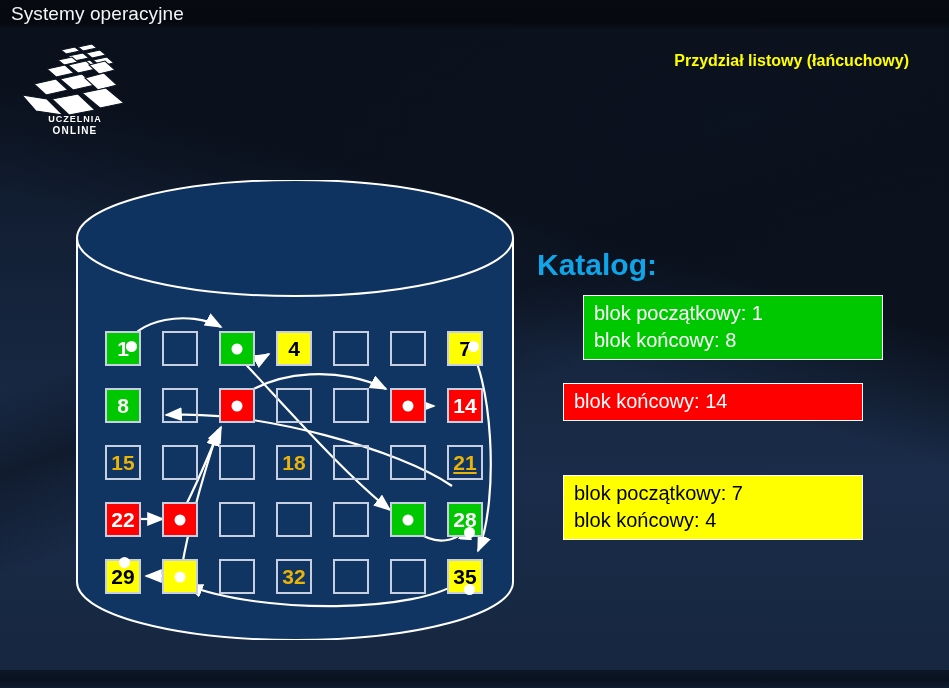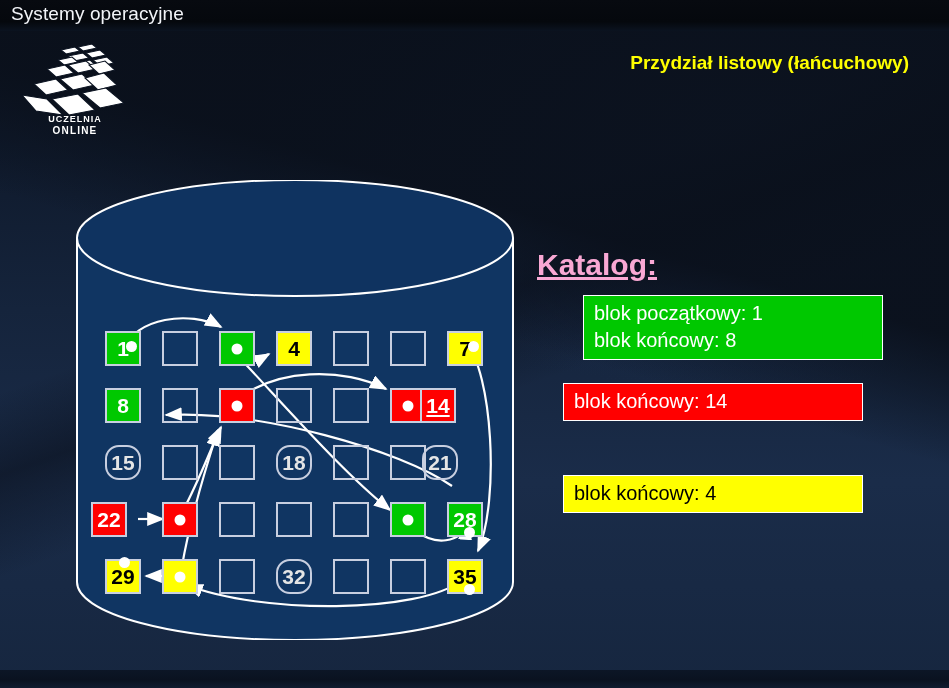--- a/index.html
+++ b/index.html
@@ -44,46 +44,46 @@
   #logo-text {
     position:absolute; left:0; top:76px; width:118px; text-align:center;
     color:#ffffff; font-size:9px; font-weight:bold; letter-spacing:1px;
     line-height:11px;
   }
   #logo-text .sub { font-size:10px; letter-spacing:1.2px; }
 
   
   #slide-title {
     position:absolute; right:40px; top:52px;
-    color:#ffff00; font-size:19px; font-weight:bold;
+    color:#ffff00; font-size:16px; font-weight:bold;
     text-align:right; white-space:nowrap;
   }
 
   
   #disk { position:absolute; left:70px; top:180px; width:450px; height:460px; }
 
   
   #grid { position:absolute; left:0; top:0; width:949px; height:688px; pointer-events:none; }
   .cell {
     position:absolute; width:36px; height:35px;
     border:2px solid #c8cfe0;
     display:flex; align-items:center; justify-content:center;
     font-size:21px; font-weight:bold; line-height:1;
     pointer-events:auto;
   }
   .cell.empty { background: transparent; color: transparent; }
-  .cell.lbl   { background: transparent; color:#e5e5e5;border-radius:14px; }
+  .cell.lbl   { background: transparent; color:#eab308; }
   .cell.green { background:#00c800; color:#ffffff; }
   .cell.red   { background:#ff0000; color:#ffffff; }
   .cell.yellow{ background:#ffff00; color:#000000; }
 
   
   #katalog-title {
     position:absolute; left:537px; top:248px;
-    color:#f9a8d4; font-size:30px; font-weight:bold;text-decoration:underline;
+    color:#0ea5e9; font-size:30px; font-weight:bold;
   }
   .kbox {
     position:absolute; left:563px; width:300px;
     border:1px solid #ffffff;
     padding:4px 8px 5px 10px;
     font-size:20px; line-height:27px;
   }
   .kbox.green { background:#00c800; color:#ffffff; }
   .kbox.red   { background:#ff0000; color:#ffffff; }
   .kbox.yellow{ background:#ffff00; color:#000000; }
@@ -189,29 +189,29 @@
     <div class="cell green" style="left: 105px; top: 388px;">8</div>
     <div class="cell empty" style="left: 162px; top: 388px;"></div>
     <div class="cell red" style="left: 219px; top: 388px; position: absolute;">
       <span style="position: absolute; width: 11px; height: 11px; border-radius: 50%; background: rgb(255, 255, 255); left: 50%; top: 50%; transform: translate(-50%, -50%);"></span>
     </div>
     <div class="cell empty" style="left: 276px; top: 388px;"></div>
     <div class="cell empty" style="left: 333px; top: 388px;"></div>
     <div class="cell red" style="left: 390px; top: 388px; position: absolute;">
       <span style="position: absolute; width: 11px; height: 11px; border-radius: 50%; background: rgb(255, 255, 255); left: 50%; top: 50%; transform: translate(-50%, -50%);"></span>
     </div>
-    <div class="cell red" style="left: 420px; top: 388px; text-decoration: underline;">14</div>
+    <div class="cell red" style="left: 447px; top: 388px;">14</div>
     <div class="cell lbl" style="left: 105px; top: 445px;">15</div>
     <div class="cell empty" style="left: 162px; top: 445px;"></div>
     <div class="cell empty" style="left: 219px; top: 445px;"></div>
     <div class="cell lbl" style="left: 276px; top: 445px;">18</div>
     <div class="cell empty" style="left: 333px; top: 445px;"></div>
     <div class="cell empty" style="left: 390px; top: 445px;"></div>
-    <div class="cell lbl" style="left: 422px; top: 445px;">21</div>
-    <div class="cell red" style="left: 91px; top: 502px;">22</div>
+    <div class="cell lbl" style="left: 447px; top: 445px; text-decoration: underline;">21</div>
+    <div class="cell red" style="left: 105px; top: 502px;">22</div>
     <div class="cell red" style="left: 162px; top: 502px; position: absolute;">
       <span style="position: absolute; width: 11px; height: 11px; border-radius: 50%; background: rgb(255, 255, 255); left: 50%; top: 50%; transform: translate(-50%, -50%);"></span>
     </div>
     <div class="cell empty" style="left: 219px; top: 502px;"></div>
     <div class="cell empty" style="left: 276px; top: 502px;"></div>
     <div class="cell empty" style="left: 333px; top: 502px;"></div>
     <div class="cell green" style="left: 390px; top: 502px; position: absolute;">
       <span style="position: absolute; width: 11px; height: 11px; border-radius: 50%; background: rgb(255, 255, 255); left: 50%; top: 50%; transform: translate(-50%, -50%);"></span>
     </div>
     <div class="cell green" style="left: 447px; top: 502px; position: absolute;">28<span style="position: absolute; width: 11px; height: 11px; border-radius: 50%; background: rgb(255, 255, 255); right: 6px; bottom: -3px;"></span></div>
@@ -229,15 +229,16 @@
 <div id="katalog-title">Katalog:</div>
 <div id="katalog-boxes">
     <div class="kbox green" style="top: 295px; margin-left: 20px;">
       <div>blok początkowy: 1</div>
       <div>blok końcowy: 8</div>
     </div>
     <div class="kbox red" style="top: 383px;">
       <div>blok końcowy: 14</div>
     </div>
     <div class="kbox yellow" style="top: 475px;">
+      <div>blok początkowy: 7</div>
       <div>blok końcowy: 4</div>
     </div>
   </div>
 
 </body></html>

